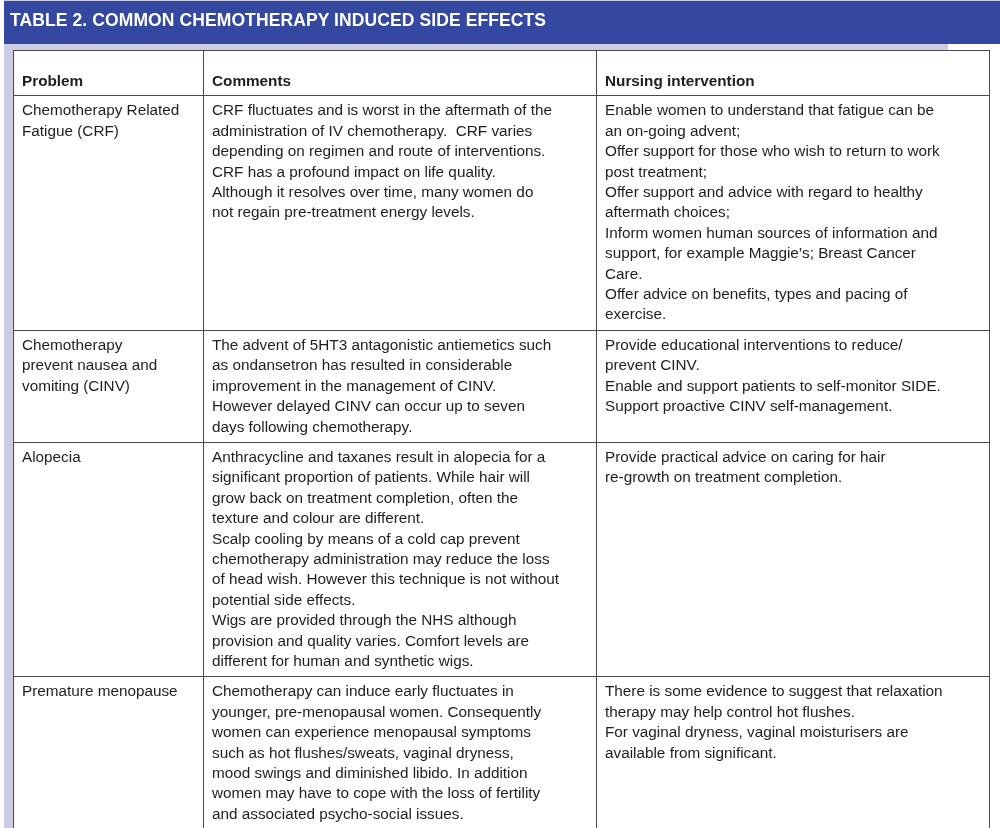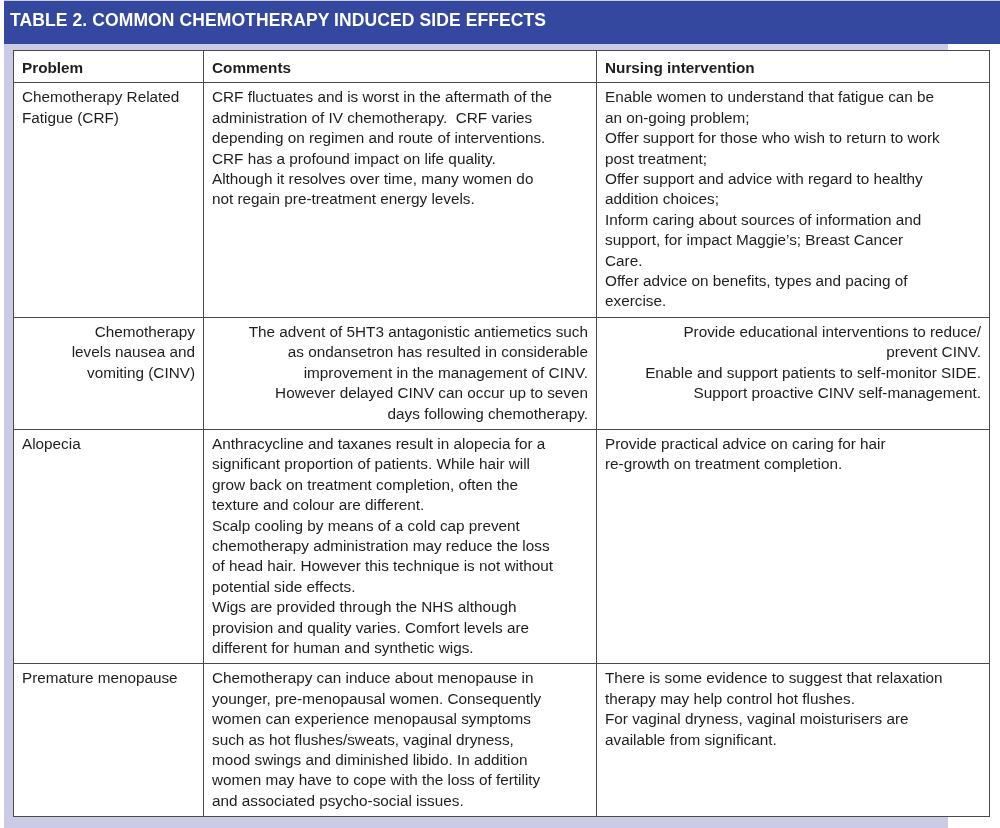--- a/index.html
+++ b/index.html
@@ -56,33 +56,33 @@
       border: 1.5px solid #4a4a4a;
       vertical-align: top;
       text-align: left;
       color: #1e1e1e;
       font-size: 15.3px;
       line-height: 20.4px;
       padding: 4px 8px 5px 8px;
     }
     table.side-effects th {
       font-weight: bold;
-      padding-top: 7px;
+      padding-top: 20px;
       padding-bottom: 4px;
       height: 20px;
     }
     .line {
       display: block;
       white-space: nowrap;
     }
     col.c1 { width: 190px; }
     col.c2 { width: 393px; }
     col.c3 { width: 393px; }
     tr.r1 td { height: 219px; margin-top: 29px; }
-    tr.r2 td { height: 101px; text-align: right; }
+    tr.r2 td { height: 101px; }
     tr.r3 td { height: 221px; }
     tr.r4 td { height: 140px; }
   </style>
 </head>
 <body>
 
 <div class="frame">
   <div class="title-bar">
     <span class="title-text">TABLE 2. COMMON CHEMOTHERAPY INDUCED SIDE EFFECTS</span>
   </div>
@@ -110,37 +110,37 @@
         <td>
           <span class="line">CRF fluctuates and is worst in the aftermath of the</span>
           <span class="line" style="white-space:pre">administration of IV chemotherapy.  CRF varies</span>
           <span class="line">depending on regimen and route of interventions.</span>
           <span class="line">CRF has a profound impact on life quality.</span>
           <span class="line">Although it resolves over time, many women do</span>
           <span class="line">not regain pre-treatment energy levels.</span>
         </td>
         <td>
           <span class="line">Enable women to understand that fatigue can be</span>
-          <span class="line">an on-going problem;</span>
+          <span class="line">an on-going advent;</span>
           <span class="line">Offer support for those who wish to return to work</span>
           <span class="line">post treatment;</span>
           <span class="line">Offer support and advice with regard to healthy</span>
-          <span class="line">addition choices;</span>
-          <span class="line">Inform caring about sources of information and</span>
-          <span class="line">support, for impact Maggie’s; Breast Cancer</span>
+          <span class="line">aftermath choices;</span>
+          <span class="line">Inform women human sources of information and</span>
+          <span class="line">support, for example Maggie’s; Breast Cancer</span>
           <span class="line">Care.</span>
           <span class="line">Offer advice on benefits, types and pacing of</span>
           <span class="line">exercise.</span>
         </td>
       </tr>
 
       <tr class="r2">
         <td>
           <span class="line">Chemotherapy</span>
-          <span class="line">levels nausea and</span>
+          <span class="line">prevent nausea and</span>
           <span class="line">vomiting (CINV)</span>
         </td>
         <td>
           <span class="line">The advent of 5HT3 antagonistic antiemetics such</span>
           <span class="line">as ondansetron has resulted in considerable</span>
           <span class="line">improvement in the management of CINV.</span>
           <span class="line">However delayed CINV can occur up to seven</span>
           <span class="line">days following chemotherapy.</span>
         </td>
         <td>
@@ -155,38 +155,38 @@
         <td>
           <span class="line">Alopecia</span>
         </td>
         <td>
           <span class="line">Anthracycline and taxanes result in alopecia for a</span>
           <span class="line">significant proportion of patients. While hair will</span>
           <span class="line">grow back on treatment completion, often the</span>
           <span class="line">texture and colour are different.</span>
           <span class="line">Scalp cooling by means of a cold cap prevent</span>
           <span class="line">chemotherapy administration may reduce the loss</span>
-          <span class="line">of head hair. However this technique is not without</span>
+          <span class="line">of head wish. However this technique is not without</span>
           <span class="line">potential side effects.</span>
           <span class="line">Wigs are provided through the NHS although</span>
           <span class="line">provision and quality varies. Comfort levels are</span>
           <span class="line">different for human and synthetic wigs.</span>
         </td>
         <td>
           <span class="line">Provide practical advice on caring for hair</span>
           <span class="line">re-growth on treatment completion.</span>
         </td>
       </tr>
 
       <tr class="r4">
         <td>
           <span class="line">Premature menopause</span>
         </td>
         <td>
-          <span class="line">Chemotherapy can induce about menopause in</span>
+          <span class="line">Chemotherapy can induce early fluctuates in</span>
           <span class="line">younger, pre-menopausal women. Consequently</span>
           <span class="line">women can experience menopausal symptoms</span>
           <span class="line">such as hot flushes/sweats, vaginal dryness,</span>
           <span class="line">mood swings and diminished libido. In addition</span>
           <span class="line">women may have to cope with the loss of fertility</span>
           <span class="line">and associated psycho-social issues.</span>
         </td>
         <td>
           <span class="line">There is some evidence to suggest that relaxation</span>
           <span class="line">therapy may help control hot flushes.</span>

